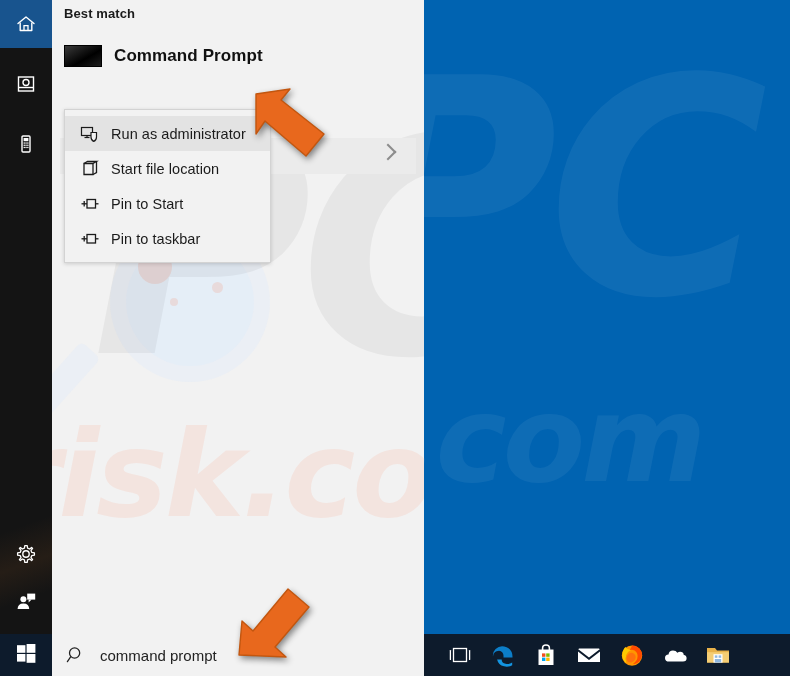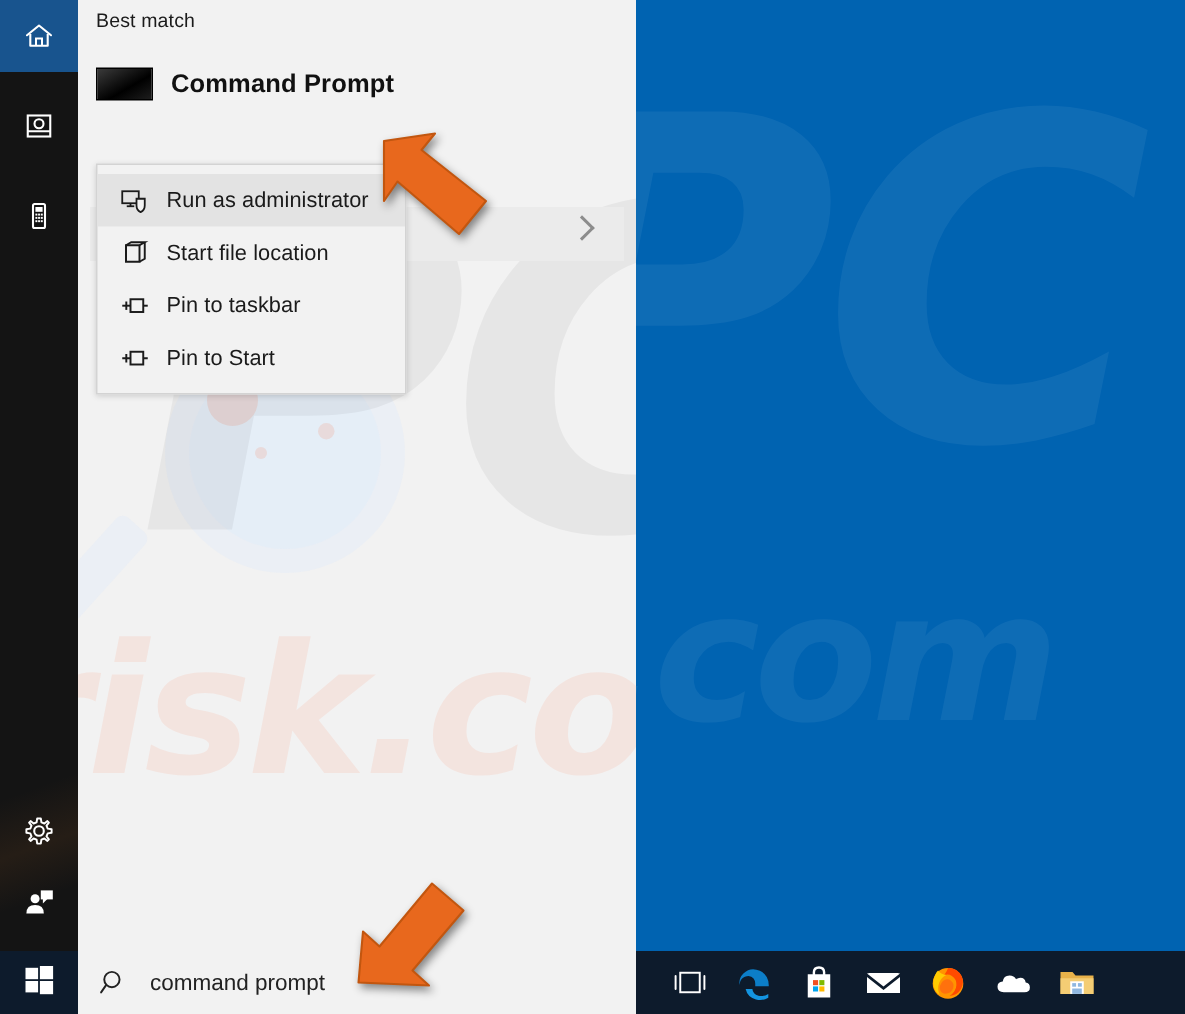--- a/index.html
+++ b/index.html
@@ -143,21 +143,21 @@
 
   .search-content {
     position: relative;
     z-index: 3;
   }
   .best-match-label {
     position: absolute;
     left: 12px;
     top: 6px;
     font-size: 13px;
-    font-weight: normal;
+    font-weight: bold;
     color: #1b1b1b;
     letter-spacing: 0.1px;
   }
 
   .result-row {
     position: absolute;
     left: 8px;
     top: 38px;
     width: 356px;
     height: 36px;
@@ -420,33 +420,33 @@
 
     <div class="ctx-item">
       <div class="ctx-ico">
         <svg width="20" height="20" viewBox="0 0 20 20">
           <rect x="7" y="5.5" width="8.5" height="8.5" fill="none" stroke="#1b1b1b" stroke-width="1.3"></rect>
           <line x1="1.5" y1="9.8" x2="7" y2="9.8" stroke="#1b1b1b" stroke-width="1.3"></line>
           <line x1="15.5" y1="9.8" x2="18.5" y2="9.8" stroke="#1b1b1b" stroke-width="1.3"></line>
           <line x1="4.2" y1="7" x2="4.2" y2="12.6" stroke="#1b1b1b" stroke-width="1.3"></line>
         </svg>
       </div>
-      <div class="ctx-label">Pin to taskbar</div>
+      <div class="ctx-label">Pin to Start</div>
     </div>
 
     <div class="ctx-item">
       <div class="ctx-ico">
         <svg width="20" height="20" viewBox="0 0 20 20">
           <rect x="7" y="5.5" width="8.5" height="8.5" fill="none" stroke="#1b1b1b" stroke-width="1.3"></rect>
           <line x1="1.5" y1="9.8" x2="7" y2="9.8" stroke="#1b1b1b" stroke-width="1.3"></line>
           <line x1="15.5" y1="9.8" x2="18.5" y2="9.8" stroke="#1b1b1b" stroke-width="1.3"></line>
           <line x1="4.2" y1="7" x2="4.2" y2="12.6" stroke="#1b1b1b" stroke-width="1.3"></line>
         </svg>
       </div>
-      <div class="ctx-label">Pin to Start</div>
+      <div class="ctx-label">Pin to taskbar</div>
     </div>
 
   </div>
 
   <div id="leftrail">
 
     <div class="rail-item sel" style="margin-top:0;">
       <span>
         <svg width="22" height="22" viewBox="0 0 22 22">
           <path d="M3 10.5 L11 4 L19 10.5" fill="none" stroke="#ffffff" stroke-width="1.4" stroke-linejoin="round" stroke-linecap="round"></path>

